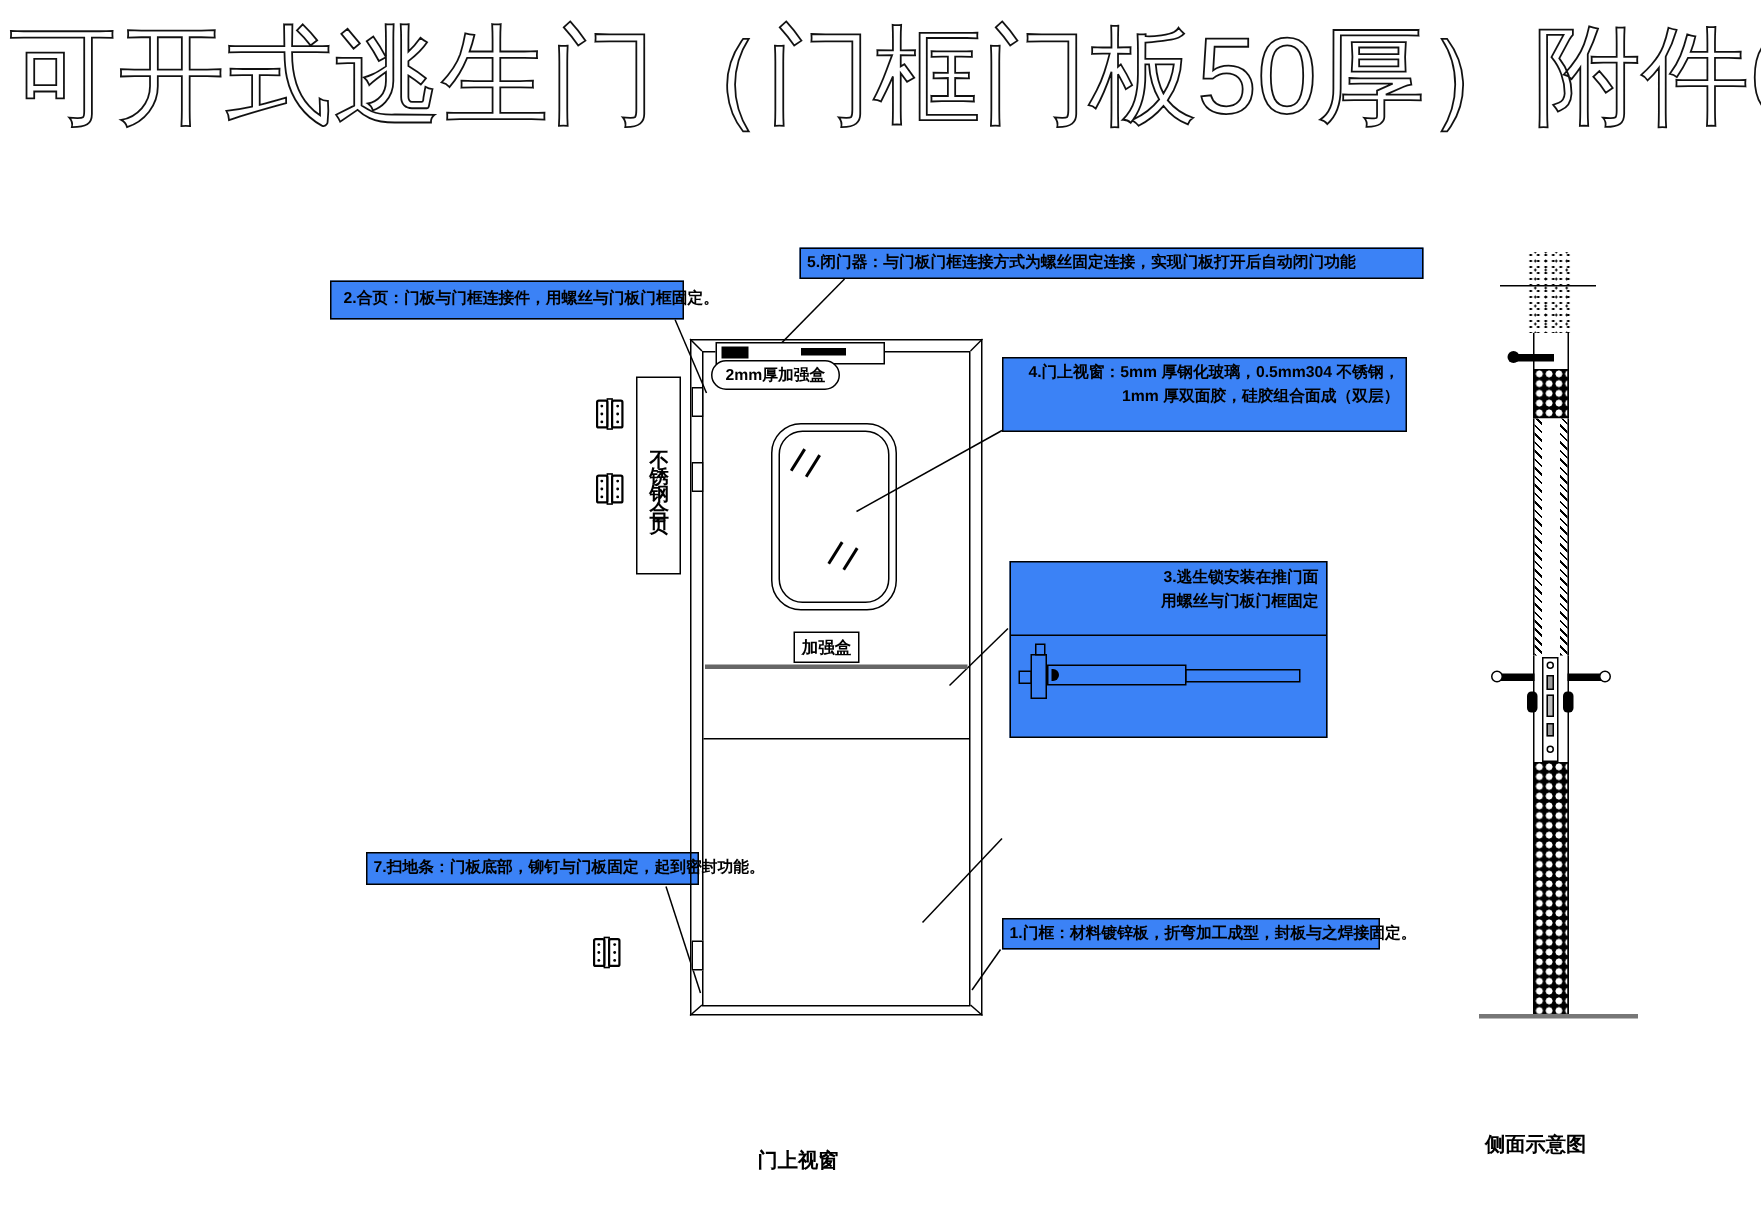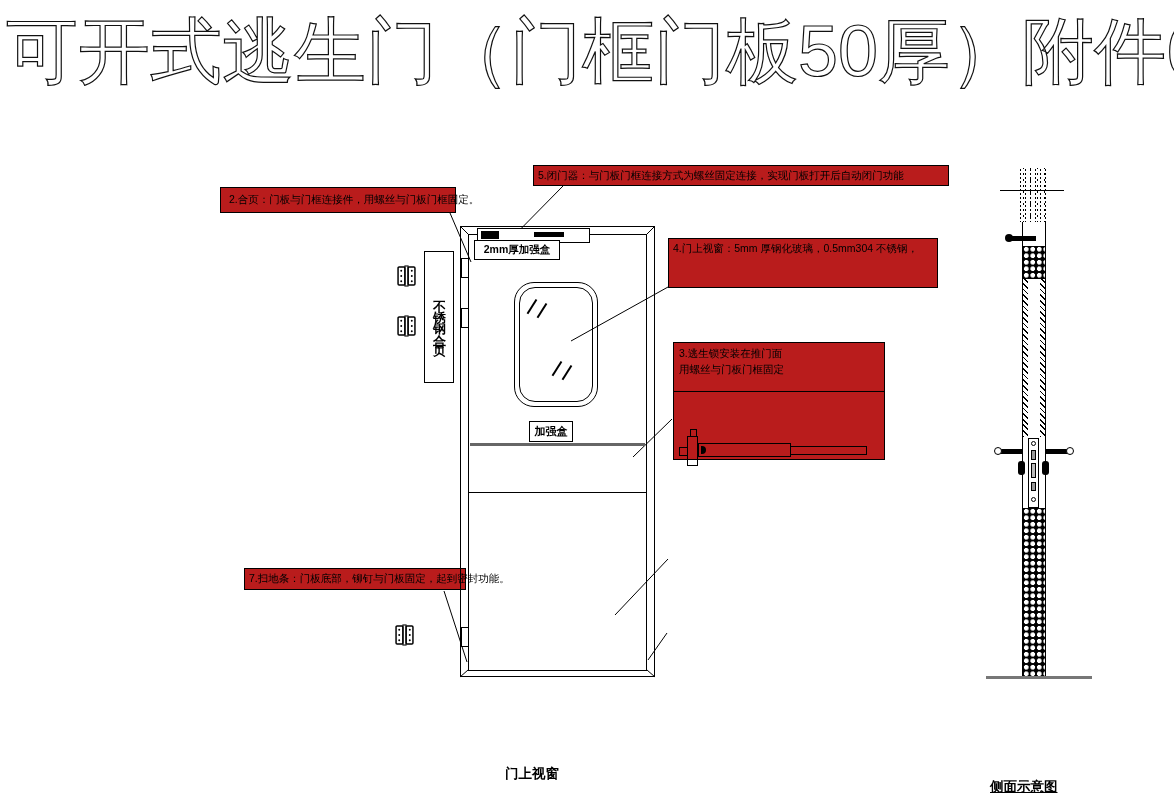--- a/index.html
+++ b/index.html
@@ -4,23 +4,23 @@
 <style>
   html,body{margin:0;padding:0;background:#fff;}
   #canvas{position:relative;width:1174px;height:808px;background:#ffffff;overflow:hidden;
           font-family:"Liberation Sans","DejaVu Sans",sans-serif;color:#000;}
   .abs{position:absolute;}
   
   .title{left:6px;top:12px;width:1168px;font-size:72px;line-height:1.1;white-space:nowrap;
          letter-spacing:0px;color:#fff;-webkit-text-stroke:1.2px #111;font-weight:400;}
   @supports not (-webkit-text-stroke:1px #000){.title{color:#222;}}
   
-  .callout{border:1px solid #000;background:#b91c1c;font-size:10.5px;font-weight:400;
+  .callout{border:1px solid #000;background:#3b82f6;font-size:10.5px;font-weight:700;
            line-height:1.5;padding:2px 4px;white-space:nowrap;box-sizing:border-box;}
-  .callout .ln{white-space:nowrap;}
+  .callout .ln{white-space:nowrap;text-align:right;}
   
   .smallbox{border:1px solid #000;background:#fff;font-size:11px;font-weight:700;
             text-align:center;box-sizing:border-box;display:flex;align-items:center;justify-content:center;}
   .vlabel{border:1px solid #000;background:#fff;box-sizing:border-box;
           display:flex;align-items:center;justify-content:center;}
   .vlabel span{writing-mode:vertical-lr;text-orientation:upright;font-size:13px;font-weight:700;
                letter-spacing:11px;}
   .caption{font-size:13.5px;font-weight:700;}
   
   .rectline{border:1px solid #000;background:transparent;box-sizing:border-box;}
@@ -73,37 +73,41 @@
         <circle cx="4" cy="15" r="0.9"></circle>
       <circle cx="14" cy="5" r="0.9"></circle>
         <circle cx="14" cy="10" r="0.9"></circle>
         <circle cx="14" cy="15" r="0.9"></circle>
     </svg>
     <span>2.合页：门板与门框连接件，用螺丝与门板门框固定。</span>
   </div>
 
   <div class="abs callout" style="left:668px;top:238px;width:270px;height:50px;">
     <div class="ln">4.门上视窗：5mm 厚钢化玻璃，0.5mm304 不锈钢，</div>
-  </div>
-
-  <div class="abs callout" style="left:673px;top:342px;width:212px;height:118px;padding:0;">
+    <div class="ln">1mm 厚双面胶，硅胶组合面成（双层）</div>
+  </div>
+
+  <div class="abs callout" style="left:673px;top:374px;width:212px;height:118px;padding:0;">
     <div style="padding:3px 5px;border-bottom:1px solid #000;height:49px;box-sizing:border-box;">
       <div class="ln">3.逃生锁安装在推门面</div>
       <div class="ln">用螺丝与门板门框固定</div>
     </div>
   </div>
 
   <div class="abs rectline" style="left:687px;top:436px;width:11px;height:30px;"></div>
   <div class="abs rectline" style="left:679px;top:447px;width:9px;height:9px;"></div>
   <div class="abs rectline" style="left:690px;top:429px;width:7px;height:8px;"></div>
   <div class="abs rectline" style="left:698px;top:443px;width:93px;height:14px;"></div>
   <div class="abs rectline" style="left:790px;top:446px;width:77px;height:9px;"></div>
   <div class="abs black" style="left:701px;top:446px;width:5px;height:8px;border-radius:0 4px 4px 0;"></div>
 
 
+  <div class="abs callout" style="left:668px;top:612px;width:252px;height:21px;">
+    <span>1.门框：材料镀锌板，折弯加工成型，封板与之焊接固定。</span>
+  </div>
 
   <div class="abs callout" style="left:228px;top:568px;width:222px;height:22px;margin-left:16px;">
     <span>7.扫地条：门板底部，铆钉与门板固定，起到密封功能。</span>
   </div>
 
   <div class="abs" style="left:397px;top:265px;">
     <svg width="19" height="22" viewBox="0 0 18 20">
       <rect x="1" y="1.5" width="6.5" height="17" fill="none" stroke="#000" stroke-width="1.4" rx="1"></rect>
       <rect x="10.5" y="1.5" width="6.5" height="17" fill="none" stroke="#000" stroke-width="1.4" rx="1"></rect>
       <rect x="7.5" y="0.5" width="3" height="19" fill="none" stroke="#000" stroke-width="1"></rect>
@@ -150,21 +154,21 @@
   <div class="abs rectline" style="left:468px;top:234px;width:179px;height:437px;"></div>
 
   <div class="abs rectline" style="left:461px;top:258px;width:8px;height:20px;background:#fff;"></div>
   <div class="abs rectline" style="left:461px;top:308px;width:8px;height:20px;background:#fff;"></div>
   <div class="abs rectline" style="left:461px;top:627px;width:8px;height:20px;background:#fff;"></div>
 
   <div class="abs rectline" style="left:477px;top:228px;width:113px;height:15px;background:#fff;"></div>
   <div class="abs black" style="left:481px;top:231px;width:18px;height:8px;"></div>
   <div class="abs black" style="left:534px;top:232px;width:30px;height:5px;"></div>
 
-  <div class="abs smallbox" style="left:474px;top:240px;width:86px;height:20px;font-size:10.5px;white-space:nowrap;">
+  <div class="abs smallbox" style="left:474px;top:240px;width:86px;height:20px;font-size:10.5px;white-space:nowrap;border-radius:10px;">
     <span>2mm厚加强盒</span>
   </div>
 
   <div class="abs rect15" style="left:514px;top:282px;width:84px;height:125px;border-radius:20px;"></div>
   <div class="abs rectline" style="left:519px;top:287px;width:74px;height:115px;border-radius:16px;"></div>
   <div class="abs slash" style="left:531px;top:298px;"></div>
   <div class="abs slash" style="left:541px;top:302px;"></div>
   <div class="abs slash" style="left:556px;top:360px;"></div>
   <div class="abs slash" style="left:566px;top:364px;"></div>
 
@@ -203,17 +207,17 @@
   <div class="abs black" style="left:1018px;top:461px;width:7px;height:14px;border-radius:3px;"></div>
   <div class="abs black" style="left:1042px;top:461px;width:7px;height:14px;border-radius:3px;"></div>
 
   <div class="abs honeycomb" style="left:1022px;top:508px;width:24px;height:169px;"></div>
 
   <div class="abs" style="left:986px;top:676px;width:106px;height:3px;background:#777;"></div>
 
   <div class="abs caption" style="left:505px;top:765px;">
     <span>门上视窗</span>
   </div>
-  <div class="abs caption" style="left:990px;top:778px;text-decoration:underline;">
+  <div class="abs caption" style="left:990px;top:754px;">
     <span>侧面示意图</span>
   </div>
 
 </div>
 
 </body></html>

